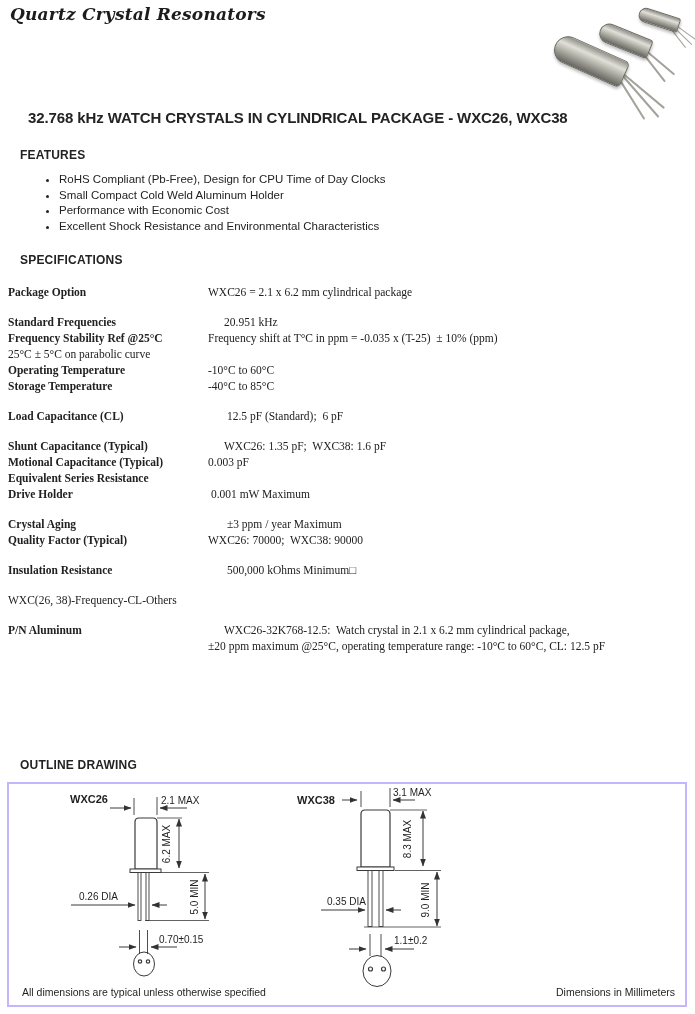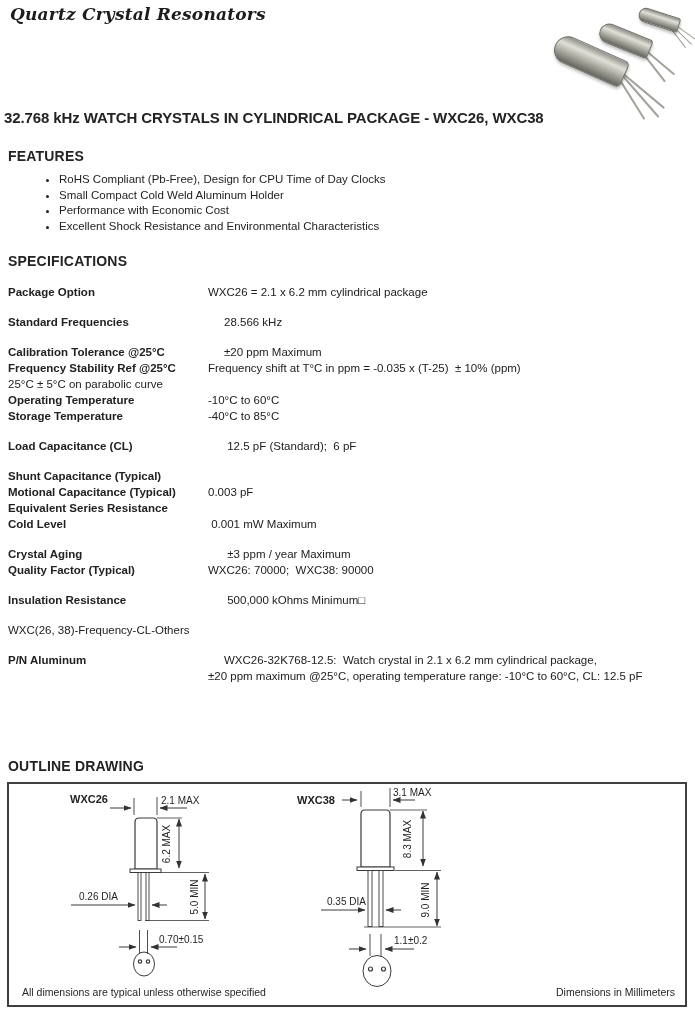--- a/index.html
+++ b/index.html
@@ -24,42 +24,42 @@
   .photo{position:absolute;left:538px;top:6px;width:152px;height:118px;}
   .xtal-body{
     position:absolute;
     background:linear-gradient(180deg,#8f8f88 0%,#e0e0d8 30%,#b5b5ac 55%,#64645e 100%);
     border:1px solid #6b6b64;
     border-radius:14px 5px 5px 14px;
     box-shadow:1px 2px 3px rgba(0,0,0,.25);
   }
   .lead{position:absolute;background:#a3a39b;height:2px;transform-origin:left center;border-radius:1px;}
   .title{
-    position:absolute;left:4px;top:109px;width:660px;
+    position:absolute;left:28px;top:109px;width:660px;
     font-size:15px;font-weight:bold;color:#232323;letter-spacing:-.1px;
   }
   .sect-head{
-    position:absolute;left:8px;
-    font-size:14px;font-weight:bold;color:#232323;letter-spacing:.2px;
+    position:absolute;left:20px;
+    font-size:12px;font-weight:bold;color:#232323;letter-spacing:.2px;
   }
   .features-list{
     position:absolute;left:0;top:172px;margin:0;padding:0 0 0 59px;
     list-style:disc;
   }
   .features-list li{
     font-size:11.5px;line-height:15.5px;color:#232323;
   }
-  .specs{position:absolute;left:8px;top:284px;width:682px;}
+  .specs{position:absolute;left:8px;top:284px;width:682px;font-family:Liberation Serif, serif;}
   .spec-row{display:flex;line-height:16px;font-size:11.5px;}
   .spec-row.gap{margin-top:14px;gap:16px;}
   .spec-label{width:200px;flex:0 0 200px;font-weight:bold;color:#212121;}
   .spec-value{flex:1;color:#212121;white-space:pre-wrap;}
   .outline-box{
     position:absolute;left:7px;top:782px;width:676px;height:221px;
-    border:2px solid #404040;background:#fff;
+    border:2px solid #c4b5fd;background:#fff;
   }
   .outline-box svg{display:block;}
   svg text{font-family:"Liberation Sans","DejaVu Sans",sans-serif;fill:#1f1f1f;}
   .dim-t{font-size:10px;}
   .name-t{font-size:11px;font-weight:bold;}
   .note-t{font-size:10.5px;}
 </style>
 </head>
 <body>
 
@@ -95,25 +95,21 @@
   </ul>
 
   <div class="sect-head" style="top:253px;">SPECIFICATIONS</div>
   <div class="specs">
     <div class="spec-row">
         <span class="spec-label">Package Option</span>
         <span class="spec-value">WXC26 = 2.1 x 6.2 mm cylindrical package</span>
       </div>
     <div class="spec-row gap">
         <span class="spec-label">Standard Frequencies</span>
-        <span class="spec-value">28.566 kHz</span>
-      </div>
-    <div class="spec-row gap">
-        <span class="spec-label">Calibration Tolerance @25°C</span>
-        <span class="spec-value">±20 ppm Maximum</span>
+        <span class="spec-value">20.951 kHz</span>
       </div>
     <div class="spec-row">
         <span class="spec-label">Frequency Stability Ref @25°C</span>
         <span class="spec-value">Frequency shift at T°C in ppm = -0.035 x (T-25)  ± 10% (ppm)</span>
       </div>
     <div class="spec-row">
         <span class="spec-value">25°C ± 5°C on parabolic curve</span>
       </div>
     <div class="spec-row">
         <span class="spec-label">Operating Temperature</span>
@@ -122,30 +118,31 @@
     <div class="spec-row">
         <span class="spec-label">Storage Temperature</span>
         <span class="spec-value">-40°C to 85°C</span>
       </div>
     <div class="spec-row gap">
         <span class="spec-label">Load Capacitance (CL)</span>
         <span class="spec-value"> 12.5 pF (Standard);  6 pF</span>
       </div>
     <div class="spec-row gap">
         <span class="spec-label">Shunt Capacitance (Typical)</span>
+        <span class="spec-value">WXC26: 1.35 pF;  WXC38: 1.6 pF</span>
       </div>
     <div class="spec-row">
         <span class="spec-label">Motional Capacitance (Typical)</span>
         <span class="spec-value">0.003 pF</span>
       </div>
     <div class="spec-row">
         <span class="spec-label">Equivalent Series Resistance</span>
       </div>
     <div class="spec-row">
-        <span class="spec-label">Cold Level</span>
+        <span class="spec-label">Drive Holder</span>
         <span class="spec-value"> 0.001 mW Maximum</span>
       </div>
     <div class="spec-row gap">
         <span class="spec-label">Crystal Aging</span>
         <span class="spec-value"> ±3 ppm / year Maximum</span>
       </div>
     <div class="spec-row">
         <span class="spec-label">Quality Factor (Typical)</span>
         <span class="spec-value">WXC26: 70000;  WXC38: 90000</span>
       </div>

